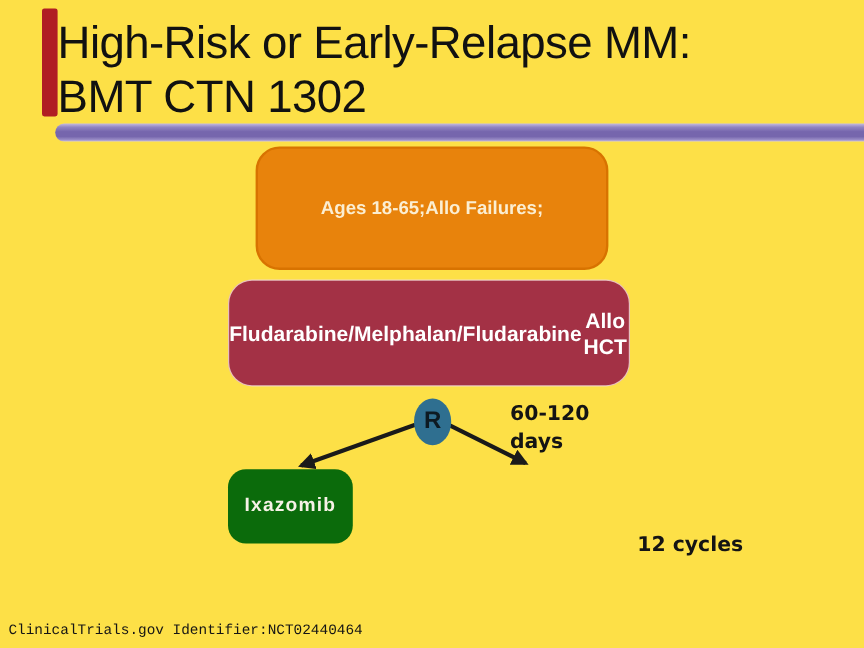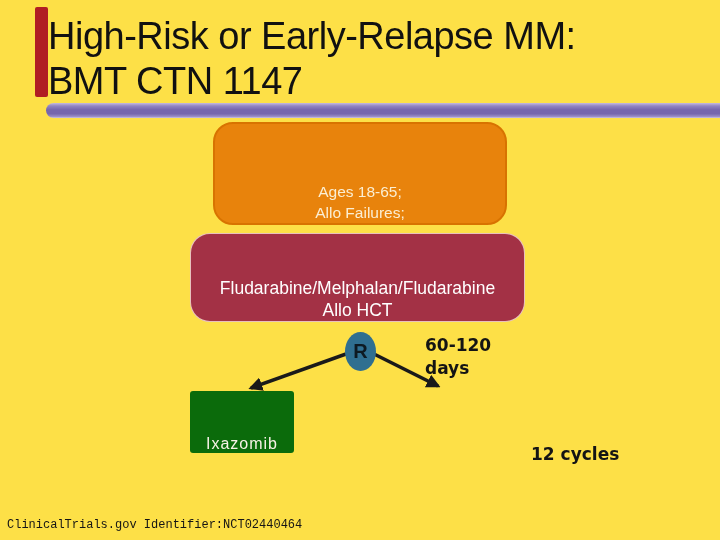--- a/index.html
+++ b/index.html
@@ -38,25 +38,24 @@
     width: 674px; height: 15px;
     border-radius: 8px 0 0 8px;
     background: linear-gradient(180deg,
       #C6BADE 0%, #9184C1 20%, #7666AD 45%,
       #7666AD 72%, #9A8DC6 90%, #CFC5E3 100%);
   }
 
   .box {
     position: absolute;
     display: flex;
-    flex-direction: column;
-    justify-content: flex-end;
+    justify-content: center;
     align-items: center;
     text-align: center;
-    font-weight: normal;
+    font-weight: bold;
     box-sizing: border-box;
   }
   .box-eligibility {
     left: 213px; top: 122px;
     width: 294px; height: 103px;
     background: #E8830C;
     border: 2px solid #D87300;
     border-radius: 20px;
     color: #FBEED2;
     font-size: 15.5px;
@@ -69,21 +68,21 @@
     border: 1px solid rgba(255, 240, 230, 0.75);
     border-radius: 20px;
     color: #FFFFFF;
     font-size: 17.5px;
     line-height: 22px;
   }
   .box-arm-left {
     left: 190px; top: 391px;
     width: 104px; height: 62px;
     background: #0B6B0B;
-    border-radius: 3px;
+    border-radius: 15px;
     color: #F7F2E7;
     font-size: 16px;
     letter-spacing: 1px;
   }
   .box-arm-right {
     left: 400px; top: 392px;
     width: 105px; height: 60px;
     background: #7A689B;
     border-radius: 13px;
     color: #F5EFDF;
@@ -144,21 +143,21 @@
 </style>
 </head>
 <body>
 
 <div class="slide">
 
   <div class="accent-bar"></div>
 
   <div class="title">
     <div>High-Risk or Early-Relapse MM:</div>
-    <div>BMT CTN 1147</div>
+    <div>BMT CTN 1302</div>
   </div>
 
   <div class="divider"></div>
 
   <div class="box box-eligibility">
     <div>Ages 18-65;</div>
     <div>Allo Failures;</div>
   </div>
 
   <div class="box box-conditioning">

